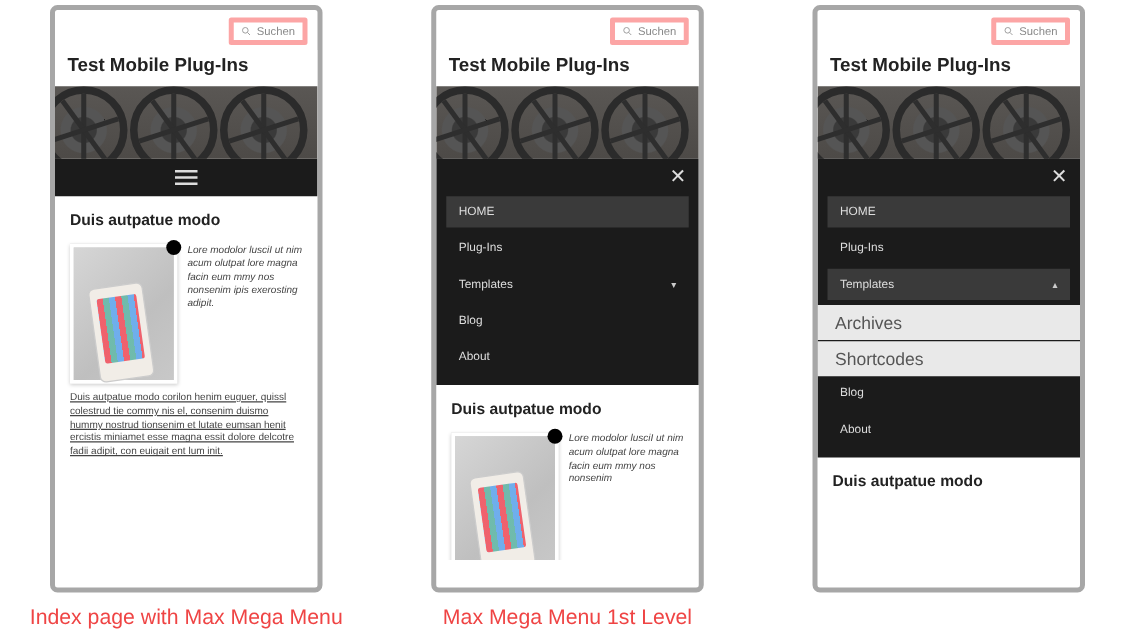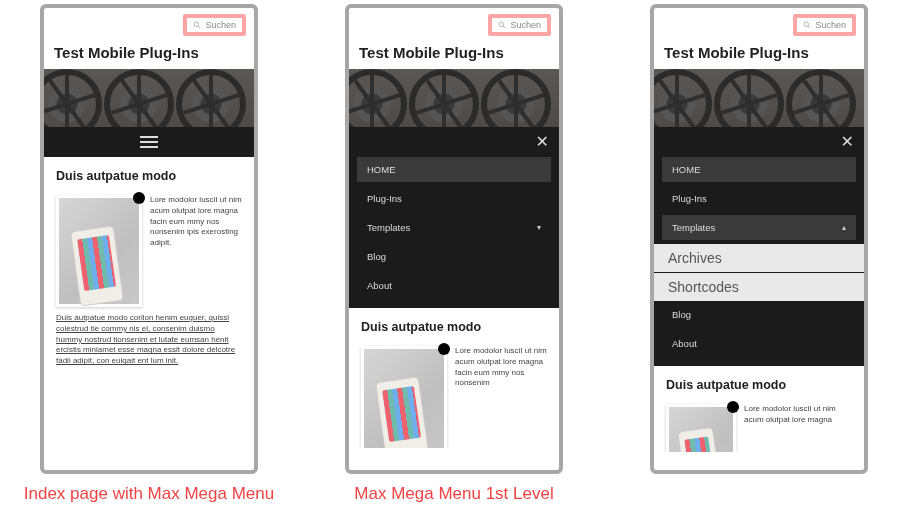--- a/index.html
+++ b/index.html
@@ -41,21 +41,21 @@
   .spokes::after { transform:translate(-50%,-50%) rotate(72deg); }
   .spoke3 { position:absolute; left:50%; top:50%; width:4px; height:58px; background:#2e2e2e; transform:translate(-50%,-50%) rotate(144deg); }
   .w1{left:-12px} .w2{left:60px} .w3{left:132px}
 
   .nav-collapsed { background:#1b1b1b; height:30px; display:flex; align-items:center; justify-content:center; }
   .ham { width:18px; height:12px; display:flex; flex-direction:column; justify-content:space-between; cursor:pointer;}
   .ham span { display:block; height:2px; background:#ddd; }
 
   .article-pad { padding: 12px 12px 0; }
   .h2 { font-weight:700; font-size:12.5px; color:#222; margin-bottom:12px; }
-  .panel { display:flex; gap:8px; }
+  .panel { display:flex; gap:8px;font-style:italic; }
   .thumb {
     width:86px; height:112px; flex-shrink:0; background:#cfcfcf;
     box-shadow:0 1px 3px rgba(0,0,0,.2); position:relative; border:3px solid #fff;
   }
   .sheet { position:absolute; inset:0; background:linear-gradient(135deg,#d6d6d6,#bfbfbf 60%,#c8c8c8);}
   .phone {
     position:absolute; left:16px; top:30px; width:44px; height:76px; background:#f1ede7;
     border:1px solid #ccc; border-radius:5px; transform:rotate(-8deg);
   }
   .phone::after{
@@ -247,25 +247,17 @@
           <div class="mi">
               <span>Blog</span>
             </div>
           <div class="mi">
               <span>About</span>
             </div>
         </div>
       </div>
       <div class="article-pad scroll-wrap-sm">
         <div class="h2">Duis autpatue modo</div>
-        <div class="panel">
-          <div class="thumb thumb-sm">
-            <div class="sheet"></div>
-              <div class="phone"></div>
-              <div class="dot"></div>
-          </div>
-          <div class="lorem">Lore modolor lusciI ut nim acum olutpat lore magna</div>
-        </div>
       </div>
     </div>
   </div>
 
 </div>
 
 </body></html>

